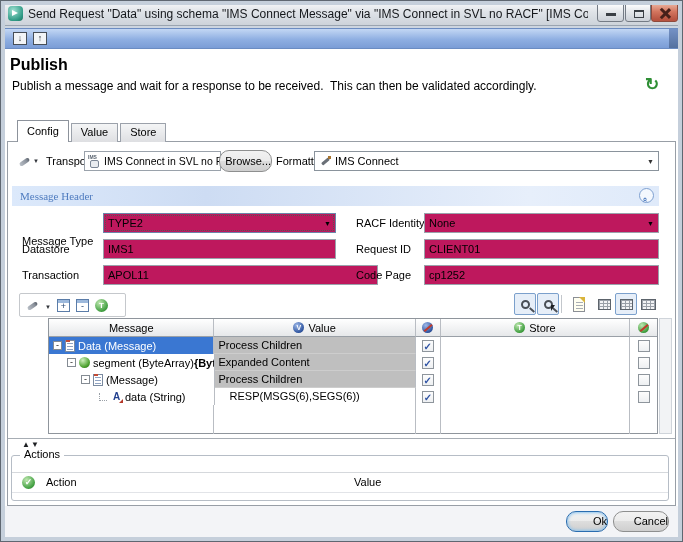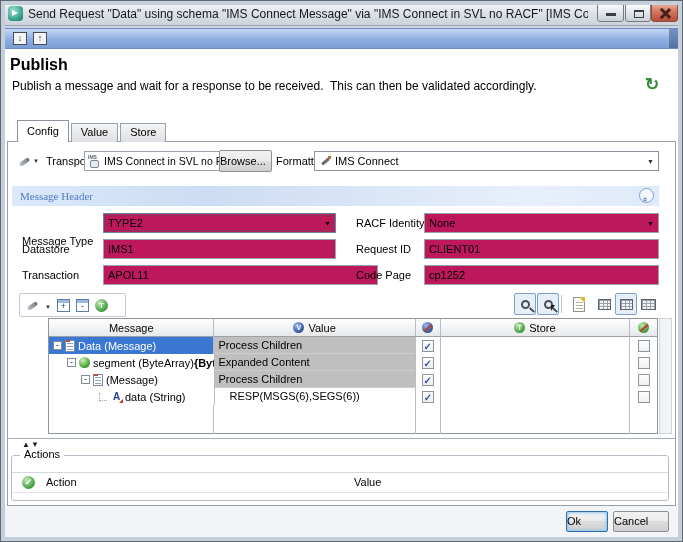--- a/index.html
+++ b/index.html
@@ -62,21 +62,21 @@
   .pencil-icon::before { content:""; position:absolute; left:2px; top:6px; width:11px; height:4px;
     background:linear-gradient(90deg,#b9bfc7,#8a919b 70%,#585f69); border-radius:2px; transform:rotate(-35deg); }
   .mini-caret { font-size:6px; color:#30343a; position:absolute; cursor:pointer; }
 
   .transport-field { position:absolute; left:76px; top:9px; width:137px; height:20px; border:1px solid #9aa2ab;
     background:#fff; display:flex; align-items:center; padding:0 3px; gap:3px; font-size:10.5px; white-space:nowrap; overflow:hidden; cursor:default; }
   .ims-mini { flex:0 0 auto; width:13px; height:13px; position:relative; }
   .ims-mini .ims-txt { position:absolute; left:0; top:-1px; font-size:5px; font-weight:bold; color:#5a6470; letter-spacing:0; }
   .ims-mini::after { content:""; position:absolute; left:2px; bottom:0; width:7px; height:6px; border:1px solid #7a8594; border-radius:2px; background:#e8ebef; }
 
-  .win-btn { border:1px solid #8e8f8f; border-radius:2px; cursor:pointer; text-align:left;
+  .win-btn { border:1px solid #8e8f8f; border-radius:10px; cursor:pointer; text-align:right;
     background:linear-gradient(180deg,#f2f2f2,#ebebeb 50%,#dddddd 50%,#cfcfcf); font-size:11px; }
   .browse-btn { position:absolute; left:211px; top:8px; width:53px; height:22px; line-height:20px; }
 
   .combo { position:absolute; height:20px; border:1px solid #8a939c; background:#fff; display:flex;
     align-items:center; padding:0 4px; cursor:pointer; }
   .combo .caret { margin-left:auto; font-size:7px; color:#333; }
   .formatter-combo { left:306px; top:9px; width:345px; }
   .wand-icon { width:12px; height:12px; position:relative; margin-right:4px; flex:0 0 auto; }
   .wand-icon::before { content:""; position:absolute; left:2px; top:5px; width:9px; height:3px; background:#6a7077; transform:rotate(-40deg); border-radius:1px; }
   .wand-icon::after { content:""; position:absolute; right:0; top:1px; width:3px; height:3px; background:#a8742f; }

